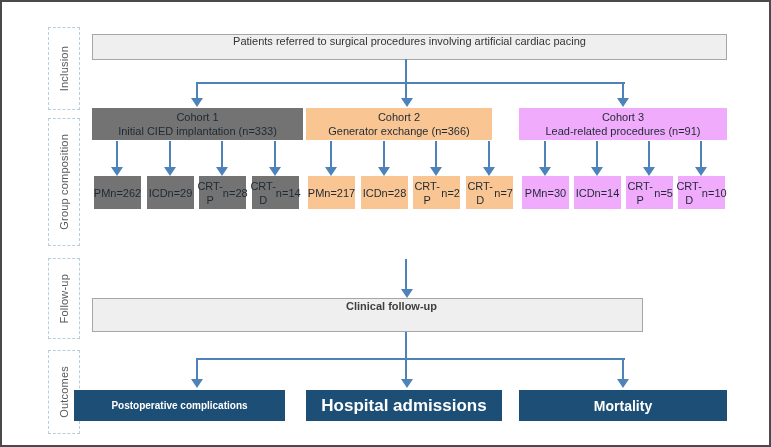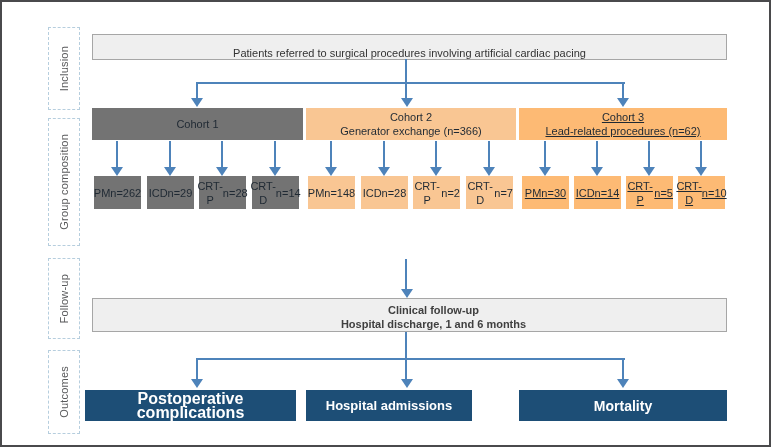--- a/index.html
+++ b/index.html
@@ -32,21 +32,21 @@
     letter-spacing: 0.2px;
   }
   
   .graybox {
     position: absolute;
     background: #efefef;
     border: 1px solid #a6a6a6;
     display: flex;
     flex-direction: column;
     align-items: center;
-    justify-content: flex-end;
+    justify-content: flex-start;
     text-align: center;
     font-size: 11px;
     color: #333333;
   }
   .cohort {
     position: absolute;
     top: 106px;
     height: 32px;
     display: flex;
     flex-direction: column;
@@ -65,21 +65,21 @@
     display: flex;
     align-items: center;
     justify-content: center;
     text-align: center;
     font-size: 11px;
     color: #1f2933;
     line-height: 14px;
   }
   .c1 { background: #737373; }
   .c2 { background: #f9c693; }
-  .c3 { background: #fdba74; text-decoration: underline; }
+  .c3 { background: #f0abfc; }
   .navybar {
     position: absolute;
     background: #1d4e76;
     color: #ffffff;
     font-weight: bold;
     font-size: 11.5px;
     display: flex;
     flex-direction: column;
     align-items: center;
     justify-content: center;
@@ -127,28 +127,29 @@
   <div class="vline" style="left:403px;top:57px;height:40px;"></div>
   <div class="hline" style="left:194px;top:80px;width:429px;"></div>
   <div class="vline" style="left:194px;top:80px;height:17px;"></div>
   <div class="vline" style="left:620px;top:80px;height:17px;"></div>
   <div class="ahead" style="left:189px;top:96px;"></div>
   <div class="ahead" style="left:399px;top:96px;"></div>
   <div class="ahead" style="left:615px;top:96px;"></div>
 
   <div class="cohort c1" style="left:90px;width:211px;">
     <span>Cohort 1</span>
-  </div>
-  <div class="cohort c2" style="left:304px;width:210px;">
+    <span>Initial CIED implantation (n=333)</span>
+  </div>
+  <div class="cohort c2" style="left:304px;width:186px;">
     <span>Cohort 2</span>
     <span>Generator exchange (n=366)</span>
   </div>
   <div class="cohort c3" style="left:517px;width:208px;">
     <span>Cohort 3</span>
-    <span>Lead-related procedures (n=62)</span>
+    <span>Lead-related procedures (n=91)</span>
   </div>
 
   <div class="vline" style="left:114px;top:139px;height:27px;"></div>
   <div class="vline" style="left:167px;top:139px;height:27px;"></div>
   <div class="vline" style="left:219px;top:139px;height:27px;"></div>
   <div class="vline" style="left:272px;top:139px;height:27px;"></div>
   <div class="vline" style="left:328px;top:139px;height:27px;"></div>
   <div class="vline" style="left:381px;top:139px;height:27px;"></div>
   <div class="vline" style="left:433px;top:139px;height:27px;"></div>
   <div class="vline" style="left:486px;top:139px;height:27px;"></div>
@@ -181,21 +182,21 @@
     <span>CRT-P</span>
     <span>n=28</span>
   </div>
   <div class="smallbox c1" style="left:250px;">
     <span>CRT-D</span>
     <span>n=14</span>
   </div>
 
   <div class="smallbox c2" style="left:306px;">
     <span>PM</span>
-    <span>n=148</span>
+    <span>n=217</span>
   </div>
   <div class="smallbox c2" style="left:359px;">
     <span>ICD</span>
     <span>n=28</span>
   </div>
   <div class="smallbox c2" style="left:411px;">
     <span>CRT-P</span>
     <span>n=2</span>
   </div>
   <div class="smallbox c2" style="left:464px;">
@@ -217,37 +218,36 @@
   </div>
   <div class="smallbox c3" style="left:676px;">
     <span>CRT-D</span>
     <span>n=10</span>
   </div>
 
 
   <div class="vline" style="left:403px;top:257px;height:32px;"></div>
   <div class="ahead" style="left:399px;top:287px;"></div>
 
-  <div class="graybox followup" style="left:90px;top:296px;width:635px;height:34px;padding-left:48px;">
+  <div class="graybox followup" style="left:90px;top:296px;width:551px;height:34px;padding-left:48px;">
     <span>Clinical follow-up</span>
-    <span>Hospital discharge, 1 and 6 months</span>
   </div>
 
   <div class="vline" style="left:403px;top:330px;height:28px;"></div>
   <div class="hline" style="left:194px;top:356px;width:429px;"></div>
   <div class="vline" style="left:194px;top:356px;height:22px;"></div>
   <div class="vline" style="left:403px;top:356px;height:22px;"></div>
   <div class="vline" style="left:620px;top:356px;height:22px;"></div>
   <div class="ahead" style="left:189px;top:377px;"></div>
   <div class="ahead" style="left:399px;top:377px;"></div>
   <div class="ahead" style="left:615px;top:377px;"></div>
 
-  <div class="navybar" style="left:83px;top:388px;width:211px;height:31px;font-size:16px;">
+  <div class="navybar" style="left:72px;top:388px;width:211px;height:31px;font-size:10px;">
     <span>Postoperative complications</span>
   </div>
-  <div class="navybar" style="left:304px;top:388px;width:166px;height:31px;font-size:13px;">
+  <div class="navybar" style="left:304px;top:388px;width:196px;height:31px;font-size:17px;">
     <span>Hospital admissions</span>
   </div>
   <div class="navybar" style="left:517px;top:388px;width:208px;height:31px;font-size:14px;">
     <span>Mortality</span>
   </div>
 
 </div>
 
 </body></html>

